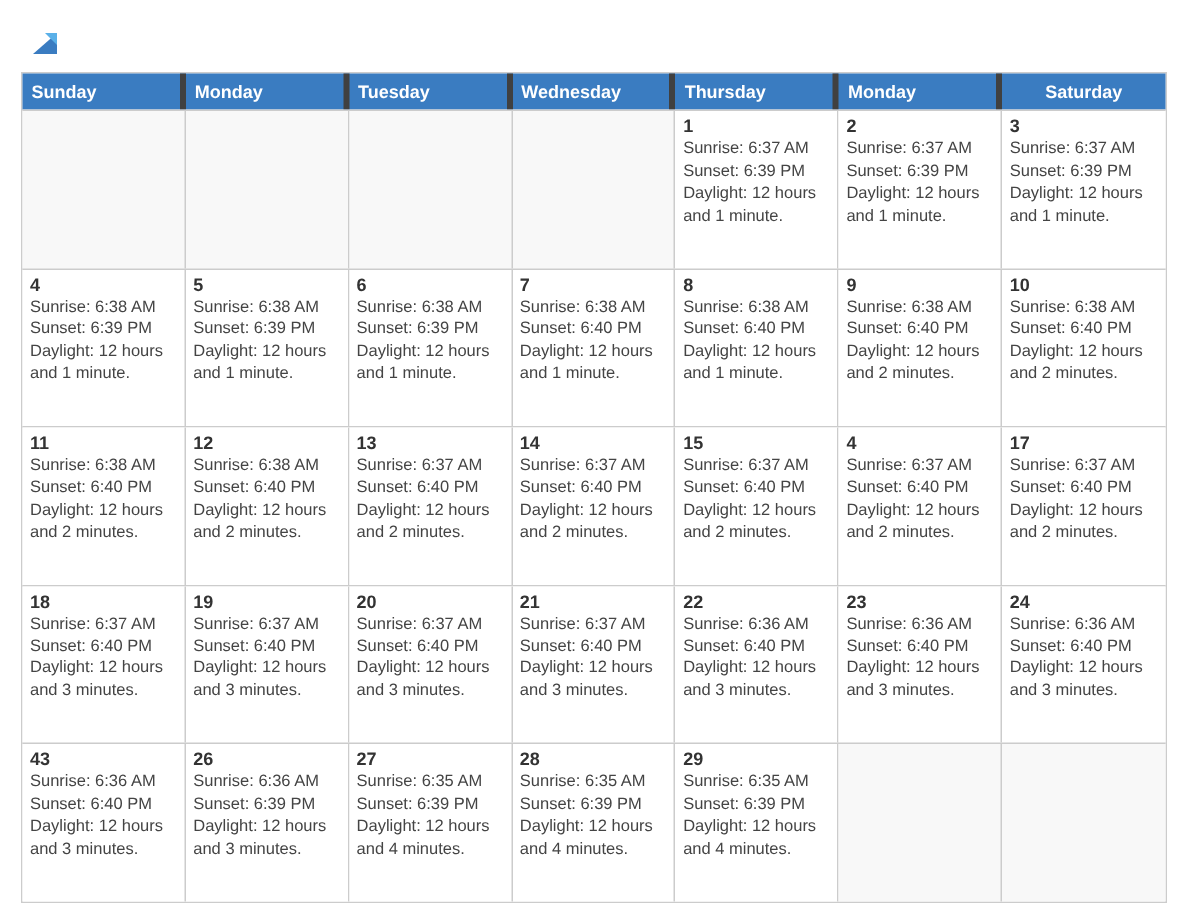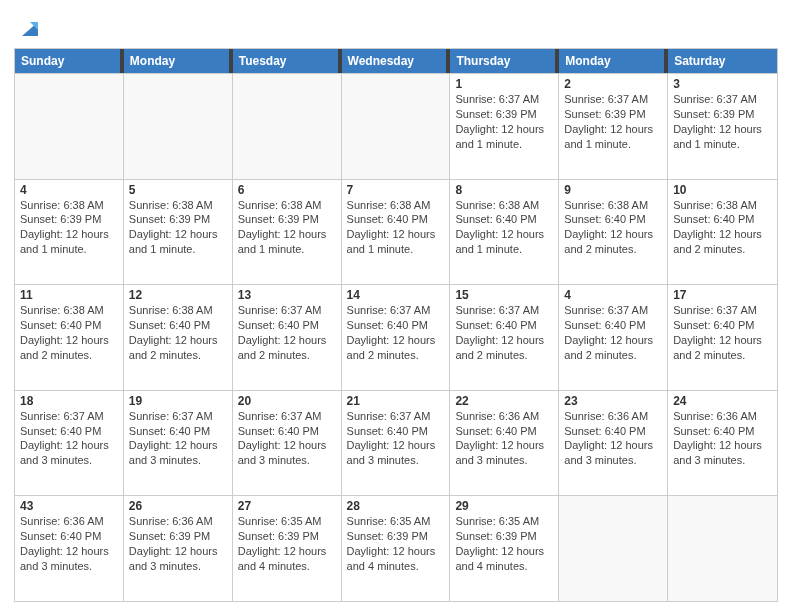--- a/index.html
+++ b/index.html
@@ -73,21 +73,21 @@
       background: #3a7cc1;
     }
     .cal-header-cell {
       color: #fff;
       font-weight: bold;
       font-size: 12px;
       padding: 5px 6px;
       border-right: 4px solid #404040;
       text-align: left;
     }
-    .cal-header-cell:last-child { border-right: none; }
+    .cal-header-cell:last-child { border-right: none; text-align: center; }
     .cal-body {
       flex: 1;
       display: flex;
       flex-direction: column;
     }
     .cal-row {
       display: grid;
       grid-template-columns: repeat(7, 1fr);
       flex: 1;
       border-top: 1px solid #ccc;

